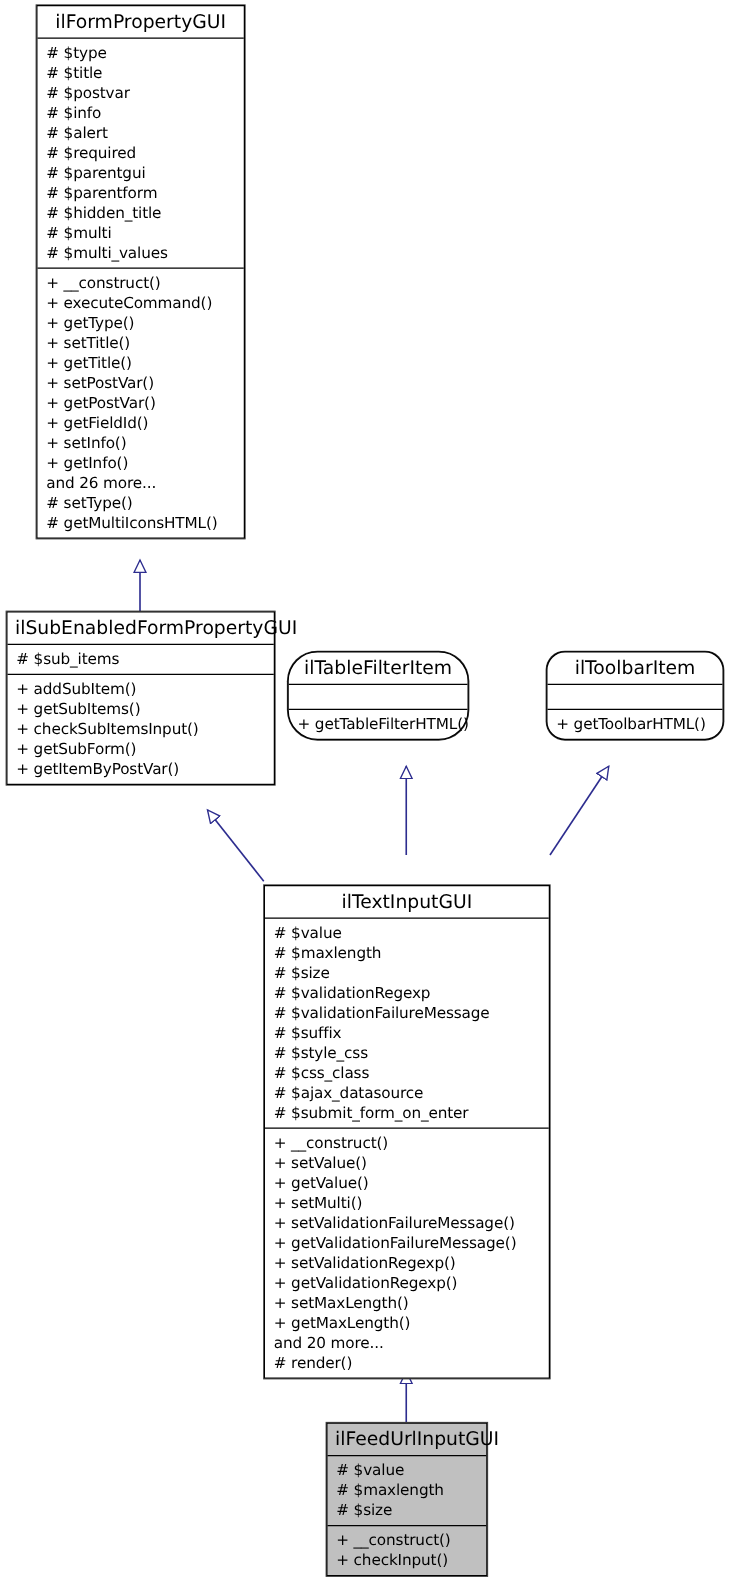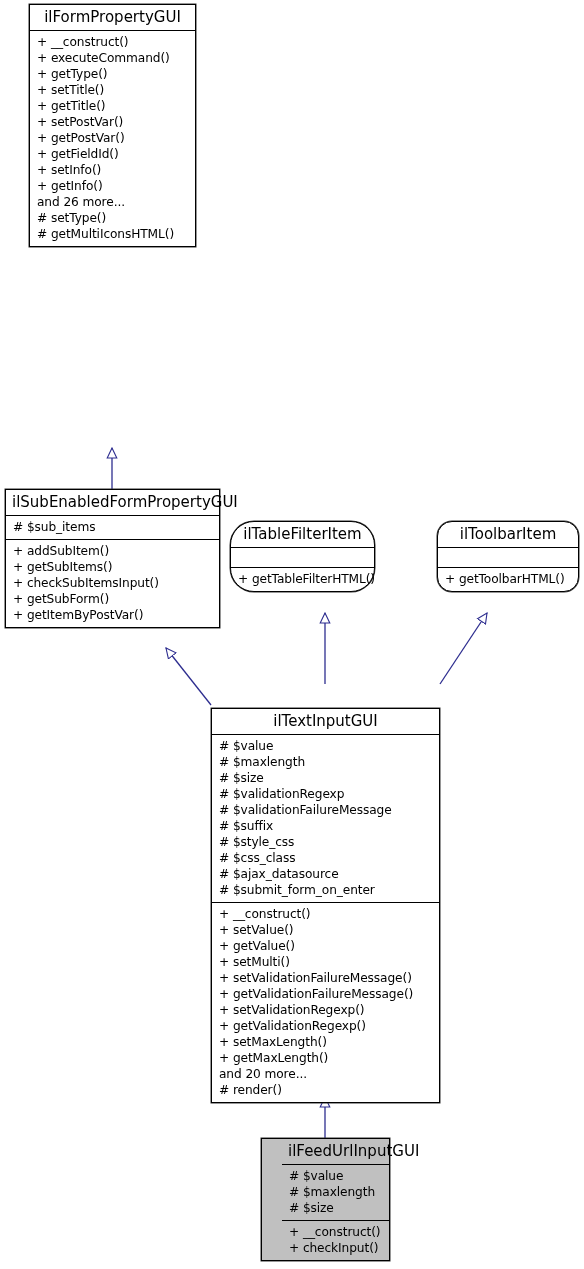--- a/index.html
+++ b/index.html
@@ -89,20 +89,33 @@
 
     <line x1="325" y1="684" x2="325" y2="613" stroke="#2d2d8f" stroke-width="1.3" marker-end="url(#hollowTri)"></line>
 
     <line x1="440" y1="684" x2="487" y2="613" stroke="#2d2d8f" stroke-width="1.3" marker-end="url(#hollowTri)"></line>
 
     <line x1="325" y1="1138" x2="325" y2="1097" stroke="#2d2d8f" stroke-width="1.3" marker-end="url(#hollowTri)"></line>
   </svg>
 
   <div class="uml-class plain" style="left:29px; top:4px; width:167px;">
     <div class="uml-title">ilFormPropertyGUI</div>
+    <div class="uml-compartment">
+      <div class="uml-row">#  $type</div>
+      <div class="uml-row">#  $title</div>
+      <div class="uml-row">#  $postvar</div>
+      <div class="uml-row">#  $info</div>
+      <div class="uml-row">#  $alert</div>
+      <div class="uml-row">#  $required</div>
+      <div class="uml-row">#  $parentgui</div>
+      <div class="uml-row">#  $parentform</div>
+      <div class="uml-row">#  $hidden_title</div>
+      <div class="uml-row">#  $multi</div>
+      <div class="uml-row">#  $multi_values</div>
+    </div>
     <div class="uml-compartment">
       <div class="uml-row">+  __construct()</div>
       <div class="uml-row">+  executeCommand()</div>
       <div class="uml-row">+  getType()</div>
       <div class="uml-row">+  setTitle()</div>
       <div class="uml-row">+  getTitle()</div>
       <div class="uml-row">+  setPostVar()</div>
       <div class="uml-row">+  getPostVar()</div>
       <div class="uml-row">+  getFieldId()</div>
       <div class="uml-row">+  setInfo()</div>
@@ -166,21 +179,21 @@
       <div class="uml-row">+  getValidationFailureMessage()</div>
       <div class="uml-row">+  setValidationRegexp()</div>
       <div class="uml-row">+  getValidationRegexp()</div>
       <div class="uml-row">+  setMaxLength()</div>
       <div class="uml-row">+  getMaxLength()</div>
       <div class="uml-row">and 20 more...</div>
       <div class="uml-row">#  render()</div>
     </div>
   </div>
 
-  <div class="uml-class plain highlight" style="left:261px; top:1138px; width:129px;padding-left:20px;">
+  <div class="uml-class plain highlight" style="left:261px; top:1138px; width:129px;">
     <div class="uml-title">ilFeedUrlInputGUI</div>
     <div class="uml-compartment">
       <div class="uml-row">#  $value</div>
       <div class="uml-row">#  $maxlength</div>
       <div class="uml-row">#  $size</div>
     </div>
     <div class="uml-compartment">
       <div class="uml-row">+  __construct()</div>
       <div class="uml-row">+  checkInput()</div>
     </div>

